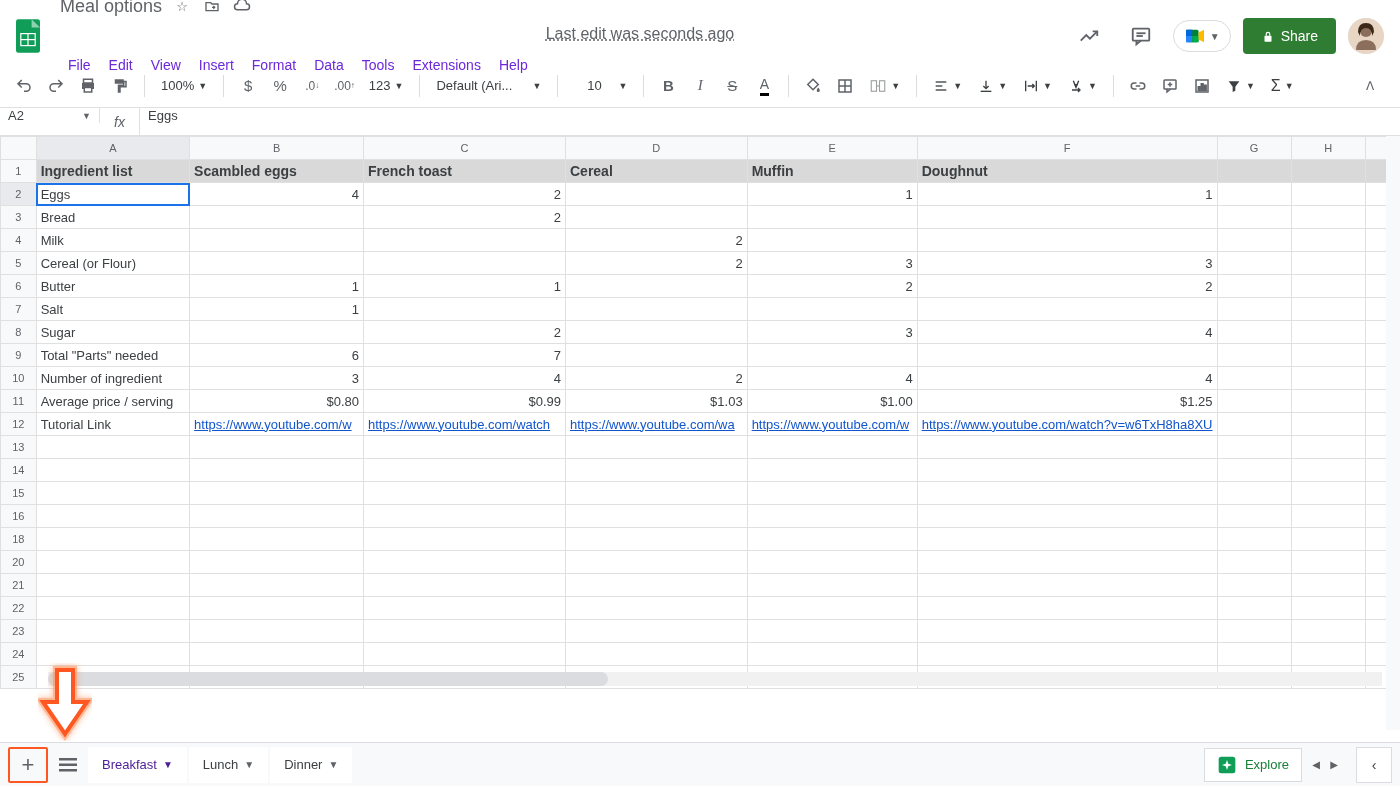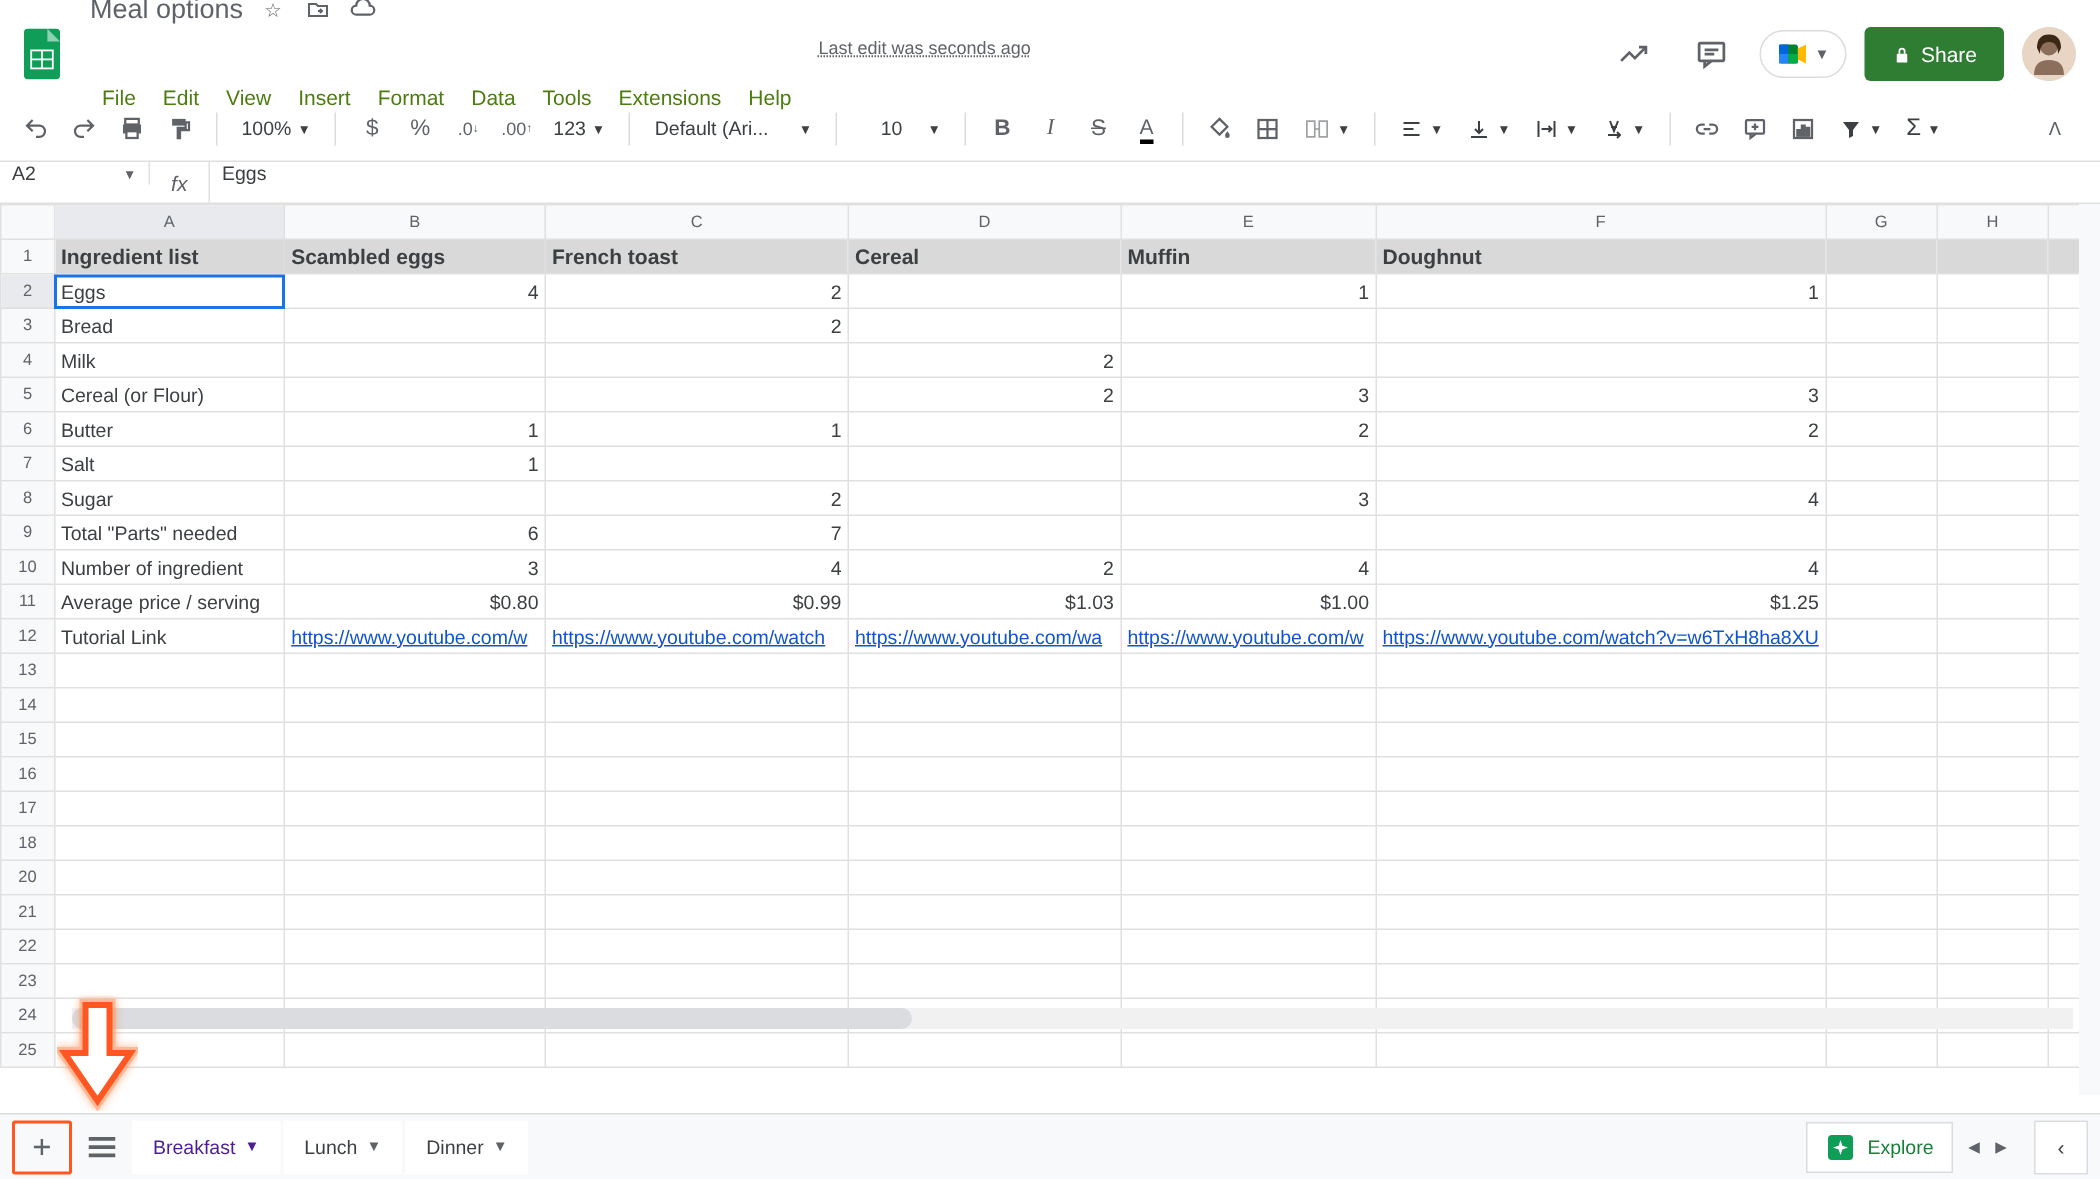--- a/index.html
+++ b/index.html
@@ -7,22 +7,22 @@
 
 
 .header { display: flex; align-items: center; padding: 8px 16px 0 8px; height: 64px; }
 .logo { width: 40px; height: 40px; display: flex; align-items: center; justify-content: center; margin-right: 8px; }
 .logo svg { width: 28px; height: 36px; }
 .title-area { flex: 1; }
 .title-row { display: flex; align-items: center; gap: 10px; padding-left: 4px; }
 .doc-title { font-size: 18px; color: #5f6368; font-weight: 400; }
 .title-icon { width: 20px; height: 20px; display: flex; align-items: center; justify-content: center; color: #5f6368; cursor: pointer; }
 .menubar { display: flex; gap: 2px; padding: 4px 0 0 4px; }
-.menubar-item { padding: 4px 8px; cursor: pointer; color: #4d7c0f; font-size: 14px; margin-top: 32px; }
-.last-edit { padding: 4px 8px; color: #5f6368; font-size: 12px; text-decoration: underline dotted; cursor: pointer; }
+.menubar-item { padding: 4px 8px; cursor: pointer; color: #6d28d9; font-size: 14px; margin-top: 32px; }
+.last-edit { padding: 4px 8px; color: #5f6368; font-size: 16px; text-decoration: underline dotted; cursor: pointer; }
 .header-right { display: flex; align-items: center; gap: 12px; }
 .hr-icon { width: 40px; height: 40px; display: flex; align-items: center; justify-content: center; cursor: pointer; color: #5f6368; border-radius: 50%; }
 .meet-btn { border: 1px solid #dadce0; border-radius: 20px; padding: 6px 10px; display: flex; align-items: center; gap: 4px; cursor: pointer; }
 .share-btn { background: #2e7d32; color: #fff; border-radius: 4px; padding: 10px 18px; font-size: 14px; font-weight: 500; display: flex; align-items: flex-end; gap: 6px; cursor: pointer; }
 .avatar { width: 36px; height: 36px; border-radius: 50%; background: #ddd; overflow: hidden; }
 .avatar svg { width: 36px; height: 36px; }
 
 
 .toolbar { border-bottom: 1px solid #e0e0e0; padding: 6px 10px; display: flex; align-items: center; gap: 4px; height: 44px; position: relative; }
 .tb-btn { min-width: 28px; height: 28px; display: flex; align-items: center; justify-content: center; cursor: pointer; color: #5f6368; border-radius: 2px; padding: 0 4px; }
@@ -518,32 +518,20 @@
           <td class="col-B"></td>
           <td class="col-C"></td>
           <td class="col-D"></td>
           <td class="col-E"></td>
           <td class="col-F"></td>
           <td class="col-G"></td>
           <td class="col-H"></td>
           <td class="col-I"></td>
         </tr>
         <tr>
-          <th class="row-h">17</th>
-          <td class="col-A"></td>
-          <td class="col-B"></td>
-          <td class="col-C"></td>
-          <td class="col-D"></td>
-          <td class="col-E"></td>
-          <td class="col-F"></td>
-          <td class="col-G"></td>
-          <td class="col-H"></td>
-          <td class="col-I"></td>
-        </tr>
-        <tr>
           <th class="row-h">18</th>
           <td class="col-A"></td>
           <td class="col-B"></td>
           <td class="col-C"></td>
           <td class="col-D"></td>
           <td class="col-E"></td>
           <td class="col-F"></td>
           <td class="col-G"></td>
           <td class="col-H"></td>
           <td class="col-I"></td>

